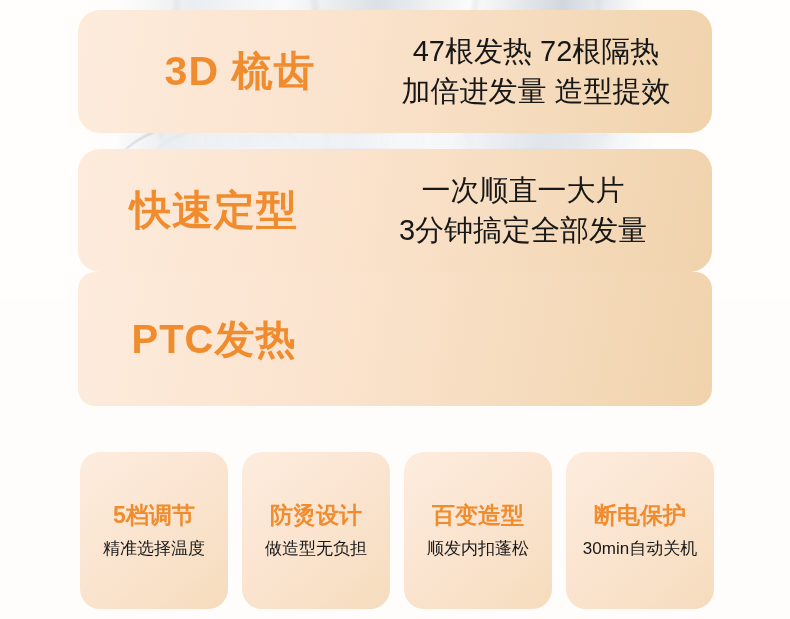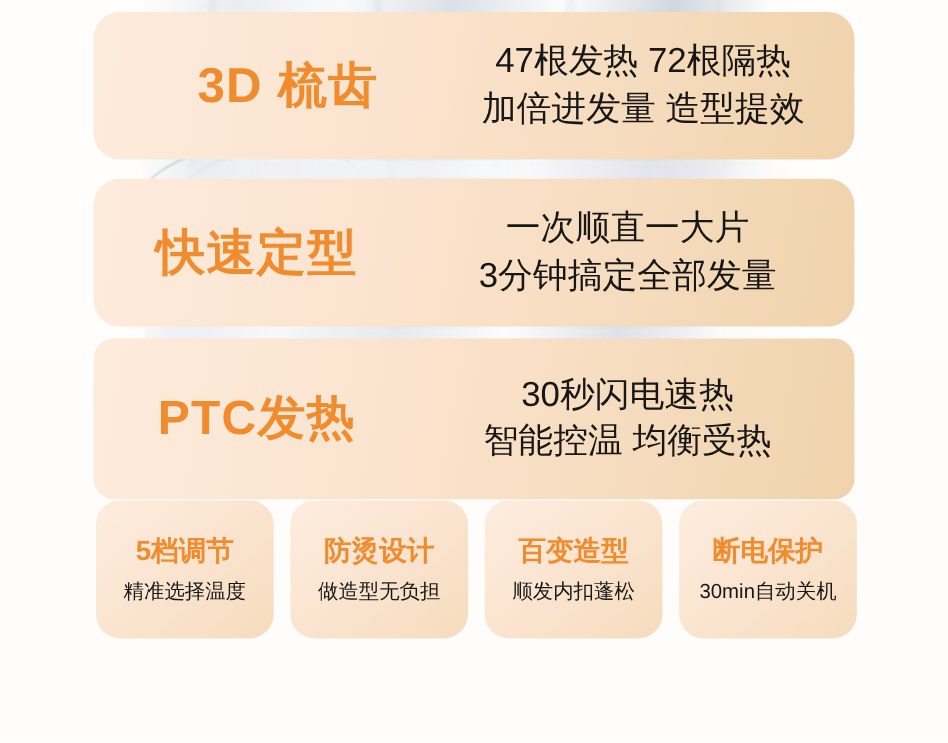--- a/index.html
+++ b/index.html
@@ -126,21 +126,21 @@
     left: 78px;
     width: 634px;
     border-radius: 22px;
     background: linear-gradient(100deg, #fdebdc 0%, #fbe4cf 38%, #f6dcbe 70%, #f0d3ac 100%);
     display: flex;
     align-items: center;
     box-sizing: border-box;
   }
   .row-1 { top: 10px;  height: 123px; padding-left: 26px; }
   .row-2 { top: 149px; height: 123px; }
-  .row-3 { top: 282px; height: 134px; border-radius: 17px; }
+  .row-3 { top: 272px; height: 134px; border-radius: 17px; }
 
   .row-title {
     flex: 0 0 auto;
     width: 272px;
     text-align: center;
     color: #f08c2e;
     font-weight: 700;
     font-size: 41px;
     letter-spacing: 1px;
     line-height: 1;
@@ -155,23 +155,23 @@
     font-size: 29px;
     line-height: 1.36;
     padding-right: 16px;
     white-space: nowrap;
   }
   .row-lines div { display: block; }
 
   
   .mini-card {
     position: absolute;
-    top: 417px;
+    top: 452px;
     width: 148px;
-    height: 115px;
+    height: 157px;
     border-radius: 20px;
     background: linear-gradient(140deg, #fdecde 0%, #fbe5d1 45%, #f6dcbd 100%);
     display: flex;
     flex-direction: column;
     align-items: center;
     justify-content: center;
     box-sizing: border-box;
   }
   .mc-1 { left: 80px; }
   .mc-2 { left: 242px; }
@@ -223,24 +223,20 @@
   <div class="feature-row row-2">
     <div class="row-title">快速定型</div>
     <div class="row-lines">
       <div>一次顺直一大片</div>
       <div>3分钟搞定全部发量</div>
     </div>
   </div>
 
   <div class="feature-row row-3">
     <div class="row-title">PTC发热</div>
-    <div class="row-lines">
-      <div>30秒闪电速热</div>
-      <div>智能控温 均衡受热</div>
-    </div>
   </div>
 
   <div class="mini-card mc-1">
     <div class="mini-title">5档调节</div>
     <div class="mini-sub">精准选择温度</div>
   </div>
 
   <div class="mini-card mc-2">
     <div class="mini-title">防烫设计</div>
     <div class="mini-sub">做造型无负担</div>

